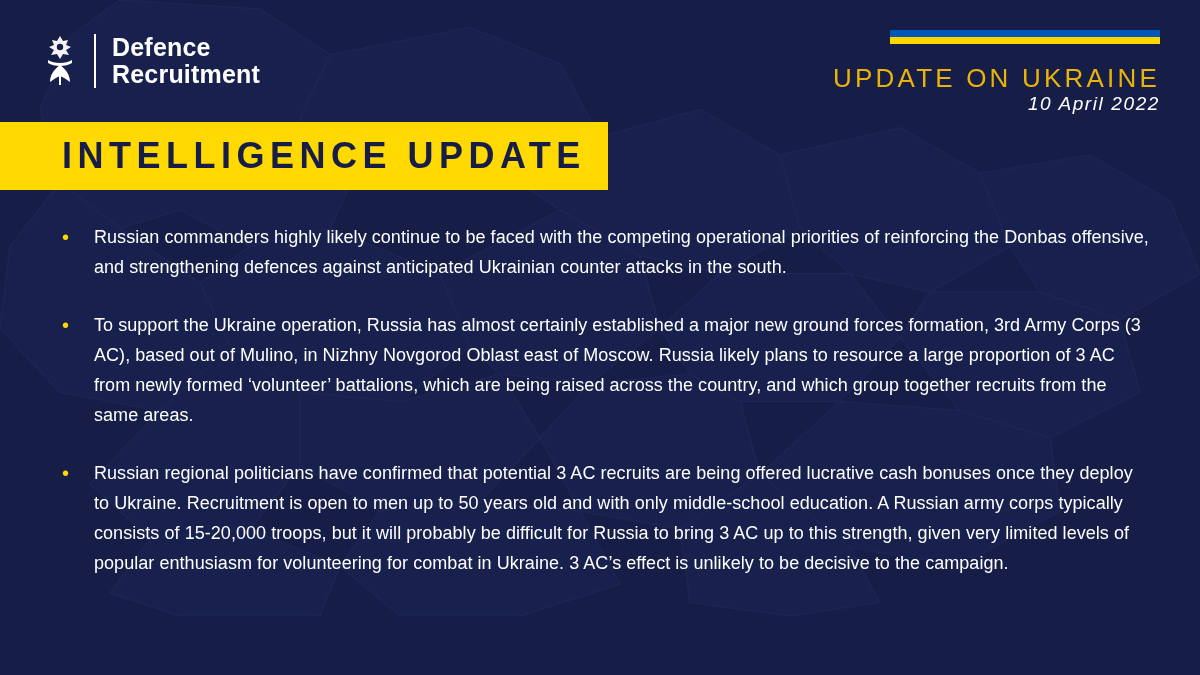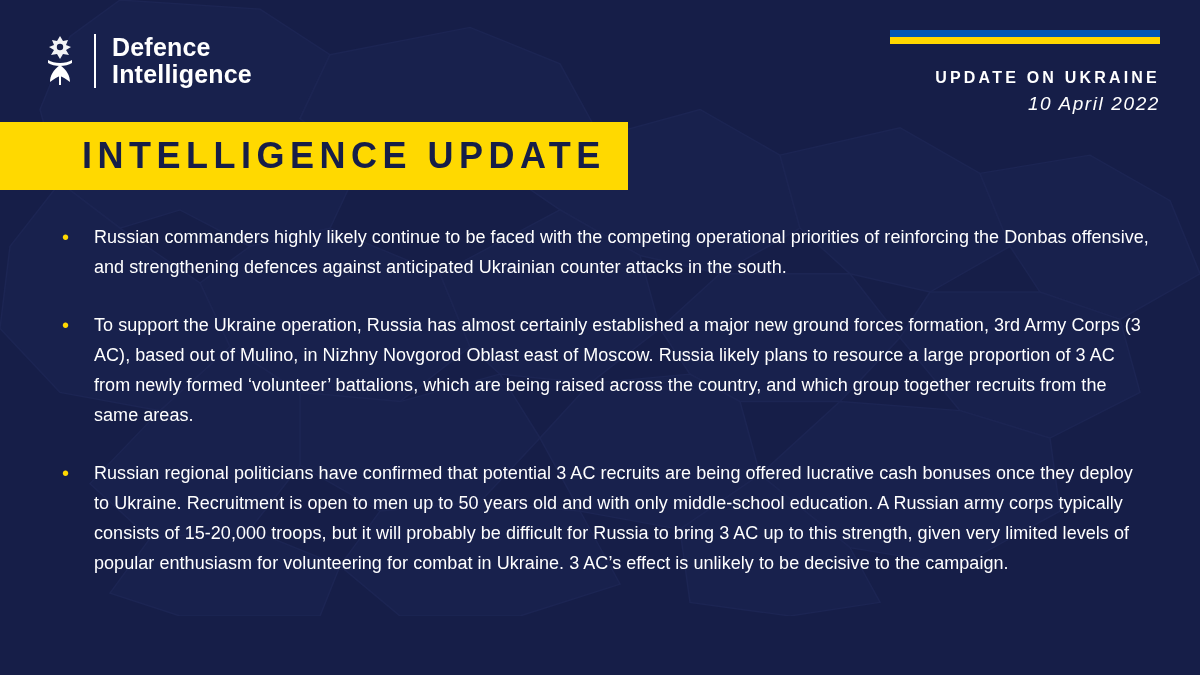--- a/index.html
+++ b/index.html
@@ -77,24 +77,24 @@
   }
   .flagbar .blue {
     height: 7px;
     background: #0057b7;
   }
   .flagbar .yellow {
     height: 7px;
     background: #ffd700;
   }
   .update-on {
-    color: #ffffff;
-    font-size: 16px;
+    color: #eab308;
+    font-size: 26px;
     letter-spacing: 3.2px;
-    font-weight: bold;
+    font-weight: normal;
     line-height: 24px;
   }
   .update-date {
     color: #ffffff;
     font-size: 19px;
     font-style: italic;
     letter-spacing: 1.6px;
     line-height: 24px;
     margin-top: 2px;
   }
@@ -102,21 +102,20 @@
   
   .banner {
     position: absolute;
     top: 122px;
     left: 0;
     width: 608px;
     height: 68px;
     background: #ffd900;
     display: flex;
     align-items: center;
-    padding-left: 20px;
   }
   .banner-text {
     color: #161e48;
     font-size: 36px;
     font-weight: bold;
     letter-spacing: 5.5px;
     margin-left: 62px;
   }
 
   
@@ -185,21 +184,21 @@
           <circle cx="20" cy="13" r="3.2" fill="#161e48"></circle>
           <path d="M8 26 C14 30, 26 30, 32 26 L32 29 C26 33, 14 33, 8 29 Z"></path>
           <path d="M20 31 C13 36, 10 42, 10 48 C14 45, 17 43, 20 42 C23 43, 26 45, 30 48 C30 42, 27 36, 20 31 Z"></path>
           <rect x="19" y="33" width="2" height="18"></rect>
         </g>
       </svg>
     </div>
     <div class="logo-divider"></div>
     <div class="logo-text">
       <div>Defence</div>
-      <div>Intelligence</div>
+      <div>Recruitment</div>
     </div>
   </div>
 
   <div class="topright">
     <div class="flagbar">
       <div class="blue"></div>
       <div class="yellow"></div>
     </div>
     <div class="update-on">UPDATE ON UKRAINE</div>
     <div class="update-date">10 April 2022</div>

